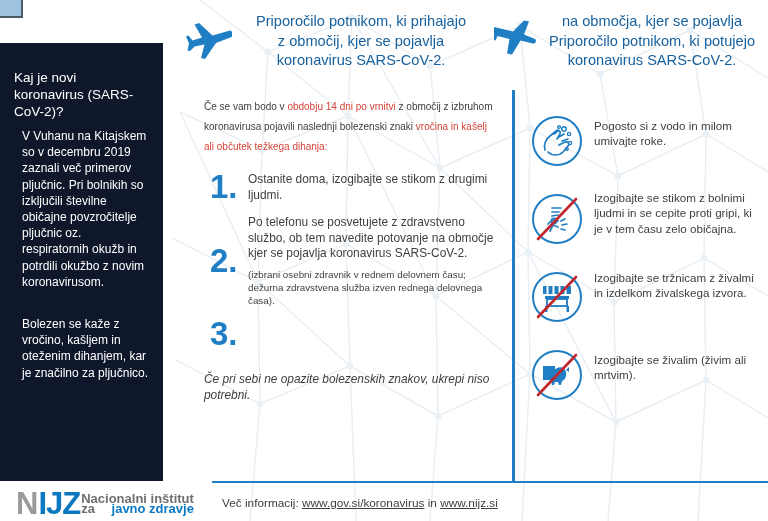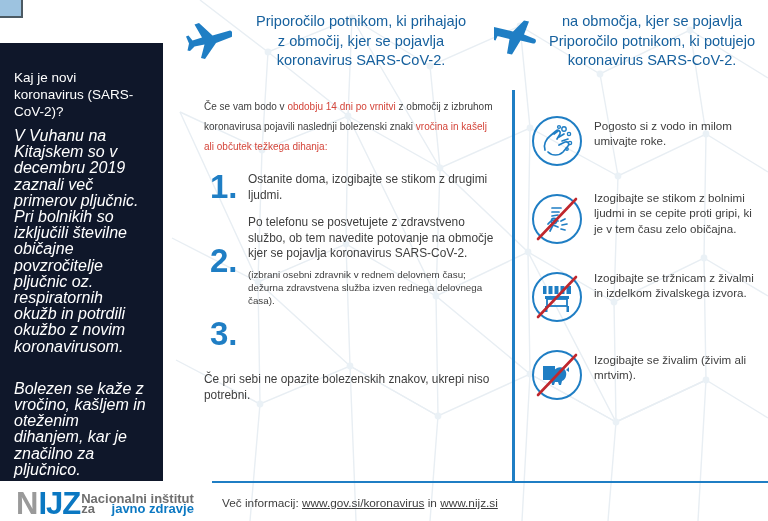--- a/index.html
+++ b/index.html
@@ -49,25 +49,24 @@
     padding: 26px 14px 10px 14px;
   }
   .side-head {
     font-size: 13.5px;
     line-height: 17px;
     font-weight: 400;
     color: #ffffff;
     margin: 0 0 8px 0;
   }
   .side-body {
-    font-size: 16px;
+    font-size: 12px;
     line-height: 16.2px;
     color: #ffffff;
-    margin: 0 0 26px 0;
-    font-style: italic;
+    margin: 0 0 26px 8px;
   }
   .side-body.last { margin-bottom: 0; }
 
   
   #logo {
     position: absolute;
     left: 16px;
     top: 488px;
     z-index: 6;
     display: flex;
@@ -160,20 +159,21 @@
     line-height: 13px;
     color: #3e3e3e;
     margin: 6px 0 0 0;
   }
   #step2 .step-num { align-self: center; }
   #outro {
     font-size: 11.9px;
     line-height: 15.6px;
     color: #3e3e3e;
     margin: 22px 0 0 0;
+    font-style: italic;
   }
 
   
   #col-right {
     position: absolute;
     left: 528px;
     top: 112px;
     width: 232px;
     z-index: 4;
   }

